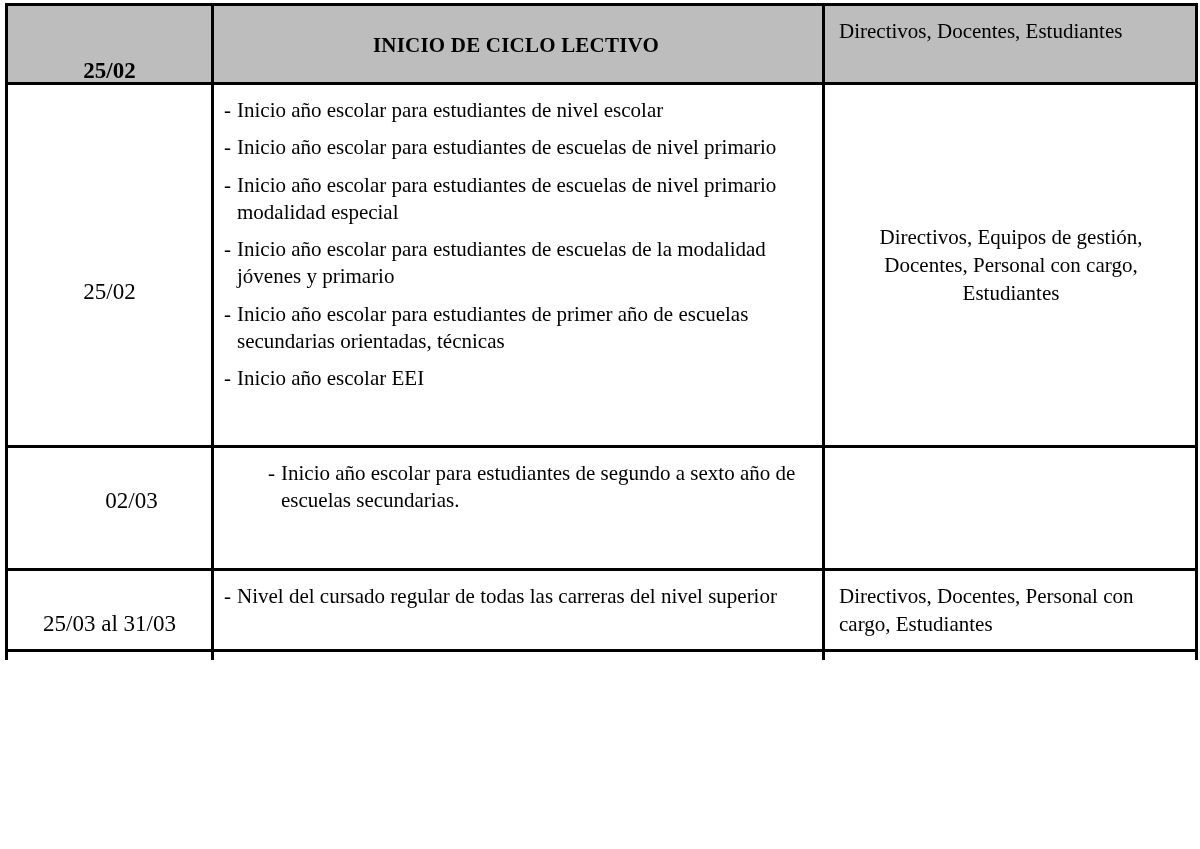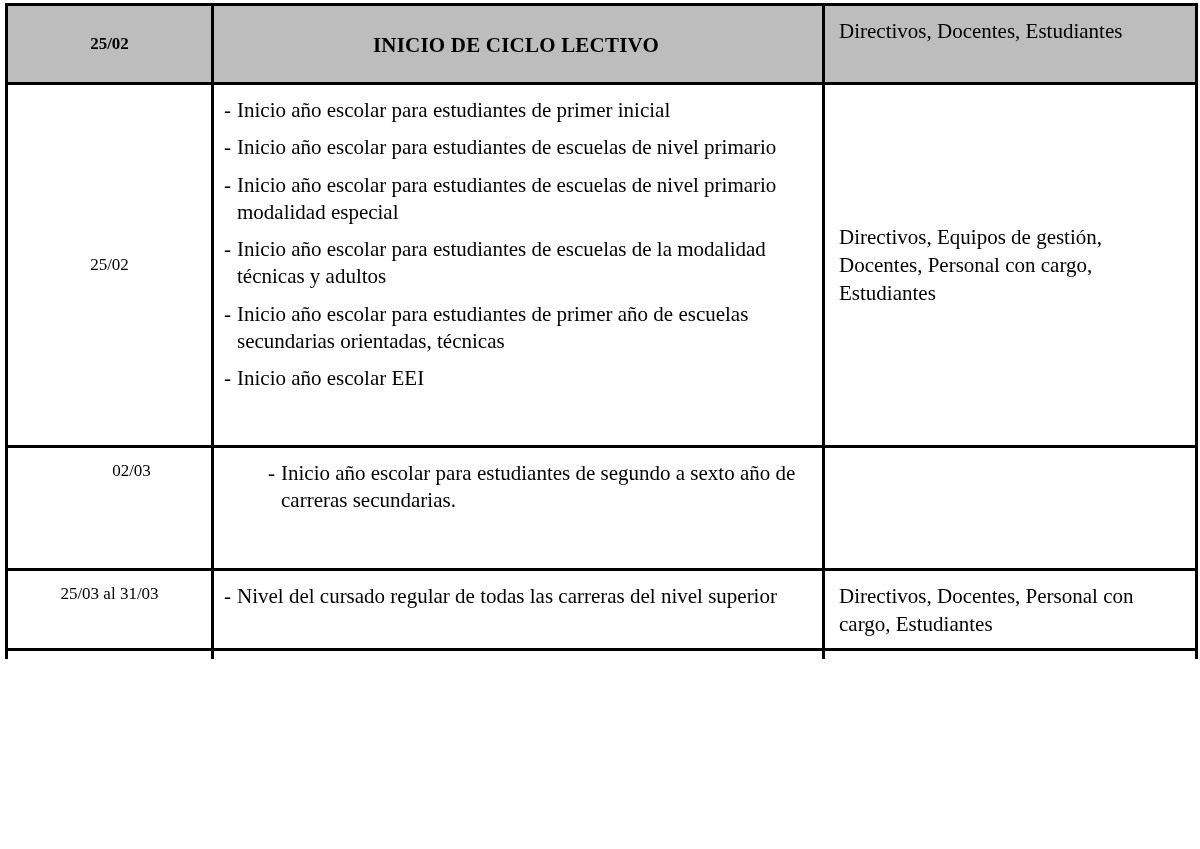--- a/index.html
+++ b/index.html
@@ -43,24 +43,25 @@
     padding: 0;
     vertical-align: top;
     background: #ffffff;
   }
 
   tr.shaded td { background: #bdbdbd; }
 
   
   .date-cell {
     text-align: center;
-    font-size: 17px;
+    font-size: 23px;
     line-height: 1.25;
     padding: 12px 6px 10px 6px;
     box-sizing: border-box;
+    margin-top: 27px;
   }
   .date-cell.bold   { font-weight: bold; }
   .date-cell.middle { display: flex; align-items: center; justify-content: center; height: 100%; padding: 0 6px; }
 
   
   .event-cell {
     padding: 12px 14px 10px 10px;
     font-size: 21px;
     line-height: 1.28;
     box-sizing: border-box;
@@ -93,21 +94,21 @@
 
   ul.bullets.tight li { margin-bottom: 0; }
 
   
   .who-cell {
     padding: 12px 12px 10px 14px;
     font-size: 21px;
     line-height: 1.32;
     box-sizing: border-box;
   }
-  .who-cell.middle { display: flex; align-items: center; height: 100%; }
+  .who-cell.middle { display: flex; align-items: center; height: 100%; text-align: center; }
 
   
   tr.r1 td { height: 76px; }
   tr.r2 td { height: 360px; }
   tr.r3 td { height: 120px; padding-left: 44px; }
   tr.r4 td { height: 77px; }
   tr.r5 td { height: 82px; }
   tr.r6 td { height: 104px; }
   tr.r7 td { height: 8px; }
 
@@ -138,42 +139,42 @@
         </td>
       </tr>
 
       <tr class="r2">
         <td>
           <div class="date-cell middle">25/02</div>
         </td>
         <td>
           <div class="event-cell">
             <ul class="bullets">
-              <li><span class="dash">-</span><span>Inicio año escolar para estudiantes de primer inicial</span></li>
+              <li><span class="dash">-</span><span>Inicio año escolar para estudiantes de nivel escolar</span></li>
               <li><span class="dash">-</span><span>Inicio año escolar para estudiantes de escuelas de nivel primario</span></li>
               <li><span class="dash">-</span><span>Inicio año escolar para estudiantes de escuelas de nivel primario modalidad especial</span></li>
-              <li><span class="dash">-</span><span>Inicio año escolar para estudiantes de escuelas de la modalidad técnicas y adultos</span></li>
+              <li><span class="dash">-</span><span>Inicio año escolar para estudiantes de escuelas de la modalidad jóvenes y primario</span></li>
               <li><span class="dash">-</span><span>Inicio año escolar para estudiantes de primer año de escuelas secundarias orientadas, técnicas</span></li>
               <li><span class="dash">-</span><span>Inicio año escolar EEI</span></li>
             </ul>
           </div>
         </td>
         <td>
           <div class="who-cell middle">Directivos, Equipos de gestión, Docentes, Personal con cargo, Estudiantes</div>
         </td>
       </tr>
 
       <tr class="r3">
         <td>
           <div class="date-cell">02/03</div>
         </td>
         <td>
           <div class="event-cell">
             <ul class="bullets tight">
-              <li><span class="dash">-</span><span>Inicio año escolar para estudiantes de segundo a sexto año de carreras secundarias.</span></li>
+              <li><span class="dash">-</span><span>Inicio año escolar para estudiantes de segundo a sexto año de escuelas secundarias.</span></li>
             </ul>
           </div>
         </td>
         <td>
           <div class="who-cell"></div>
         </td>
       </tr>
 
       <tr class="r4">
         <td>

